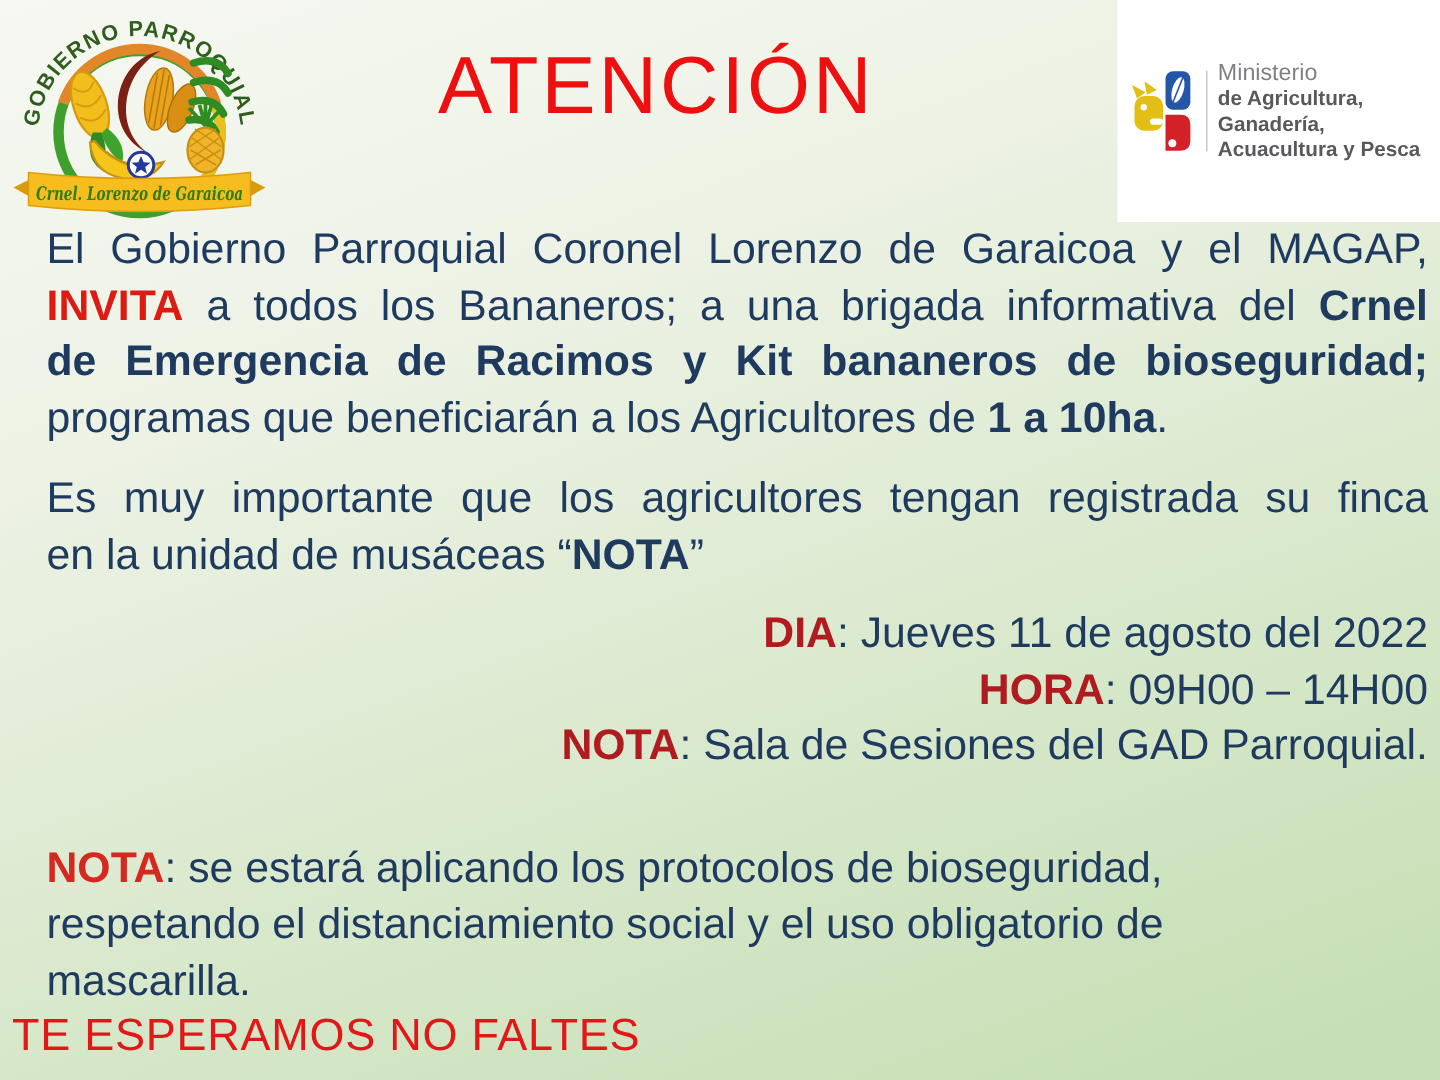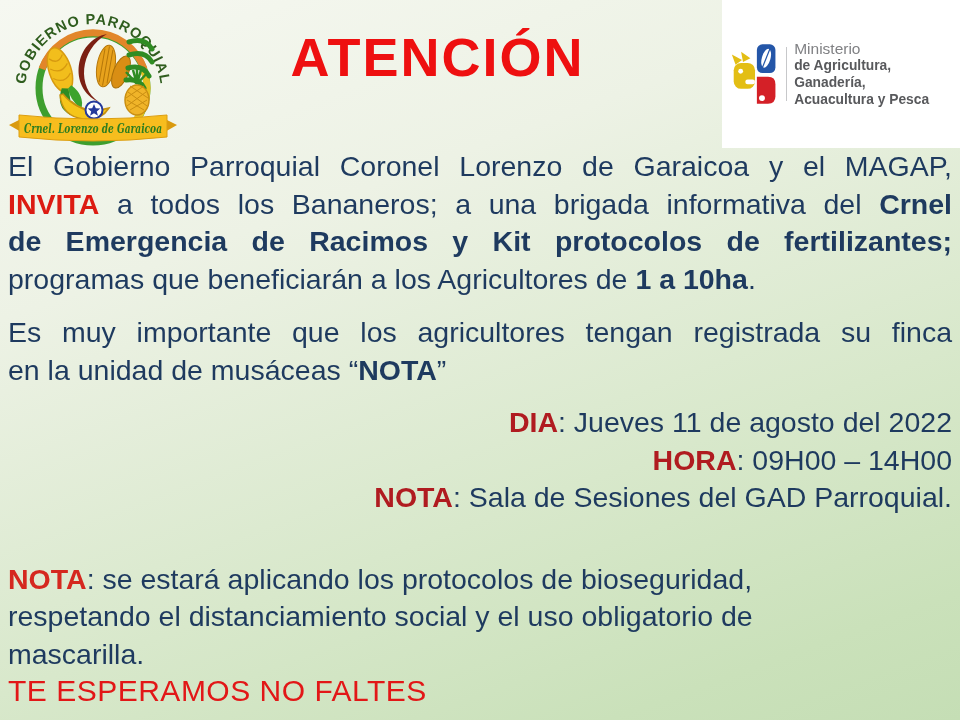--- a/index.html
+++ b/index.html
@@ -9,37 +9,37 @@
     overflow:hidden;
     background:linear-gradient(160deg,#F6F8F1 0%,#EDF2E5 30%,#D8E8CB 65%,#CAE1BA 88%,#C5DEB5 100%);
     font-family:"Liberation Sans",sans-serif;
     color:#1E3A5F;
   }
   
   .header{position:relative;height:148px;}
   .parish-logo{position:absolute;left:1px;top:0;}
   .main-title{
     position:absolute;left:185px;right:270px;top:26px;
-    text-align:center;font-size:54px;font-weight:bold;letter-spacing:2px;
+    text-align:center;font-size:54px;font-weight:normal;letter-spacing:2px;
     color:#EE1010;
   }
   .ministry-box{
-    position:absolute;right:0;top:0;width:238px;height:148px;
+    position:absolute;right:0;top:0;width:215px;height:148px;
     background:#FFFFFF;
     display:flex;align-items:center;
     box-sizing:border-box;padding-left:8px;
   }
   .ministry-divider{width:1px;height:54px;background:#C7C8CA;margin:0 7px 0 8px;}
   .ministry-text{display:flex;flex-direction:column;justify-content:center;}
   .min-line1{font-size:15.5px;color:#808184;line-height:1.2;}
   .min-line2,.min-line3{font-size:13.8px;font-weight:bold;color:#58595C;line-height:1.2;}
   .min-reg{font-weight:bold;}
   
   .content{padding:0 8px;font-size:28.5px;}
-  .tline{line-height:37.5px;white-space:nowrap;}
+  .tline{line-height:37.5px;white-space:nowrap;margin-left:23px;}
   .jline{text-align:justify;text-align-last:justify;white-space:normal;}
   .para2{margin-top:16px;}
   .schedule{margin-top:15px;text-align:right;}
   .nota{margin-top:44px;}
   .s-b{font-weight:bold;}
   .s-invita{color:#DC1B12;font-weight:bold;}
   .s-label{color:#B01B20;font-weight:bold;}
   .s-nota{
     color:#D5281F;font-weight:bold;
     text-decoration-thickness:2px;text-underline-offset:5px;
@@ -147,21 +147,21 @@
         <div class="min-line3">Acuacultura y Pesca</div>
       </div>
     </div>
   </div>
 
   <div class="content">
 
     <div>
       <div class="tline jline"><span>El Gobierno Parroquial Coronel Lorenzo de Garaicoa y el MAGAP,</span></div>
       <div class="tline jline"><span class="s-invita">INVITA</span><span> a todos los Bananeros; a una brigada informativa del </span><span class="s-b">Crnel</span></div>
-      <div class="tline jline s-b"><span>de Emergencia de Racimos y Kit protocolos de fertilizantes;</span></div>
+      <div class="tline jline s-b"><span>de Emergencia de Racimos y Kit bananeros de bioseguridad;</span></div>
       <div class="tline"><span>programas que beneficiarán a los Agricultores de </span><span class="s-b">1 a 10ha</span><span>.</span></div>
     </div>
 
     <div class="para2">
       <div class="tline jline"><span>Es muy importante que los agricultores tengan registrada su finca</span></div>
       <div class="tline"><span>en la unidad de musáceas “</span><span class="s-b">NOTA</span><span>”</span></div>
     </div>
 
     <div class="schedule">
       <div class="tline"><span class="s-label">DIA</span><span>: </span><span>Jueves 11 de agosto del 2022</span></div>

